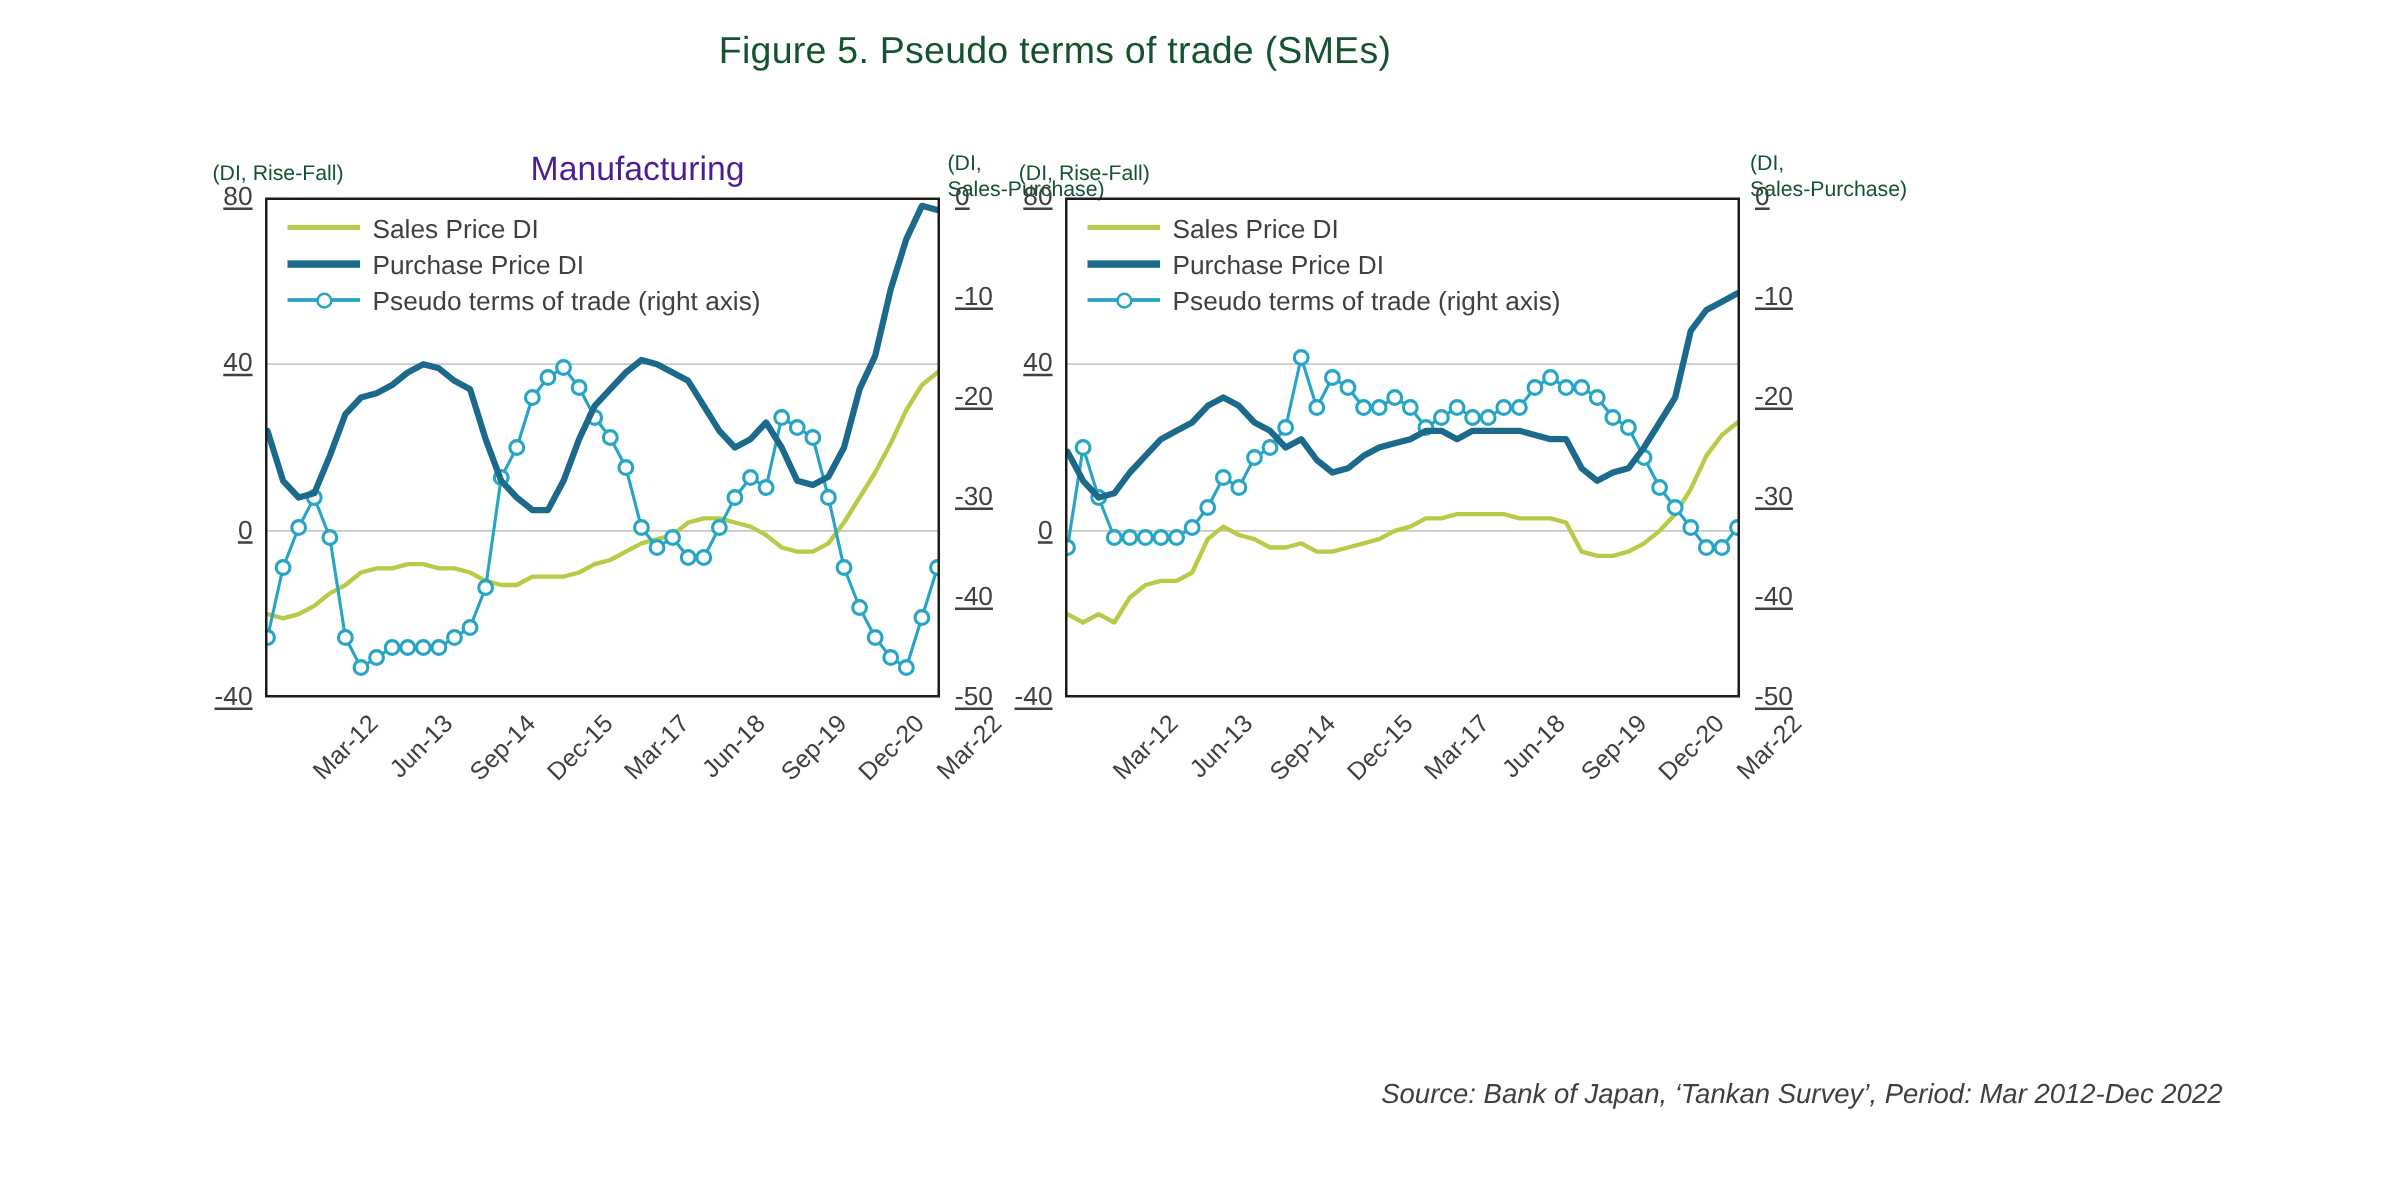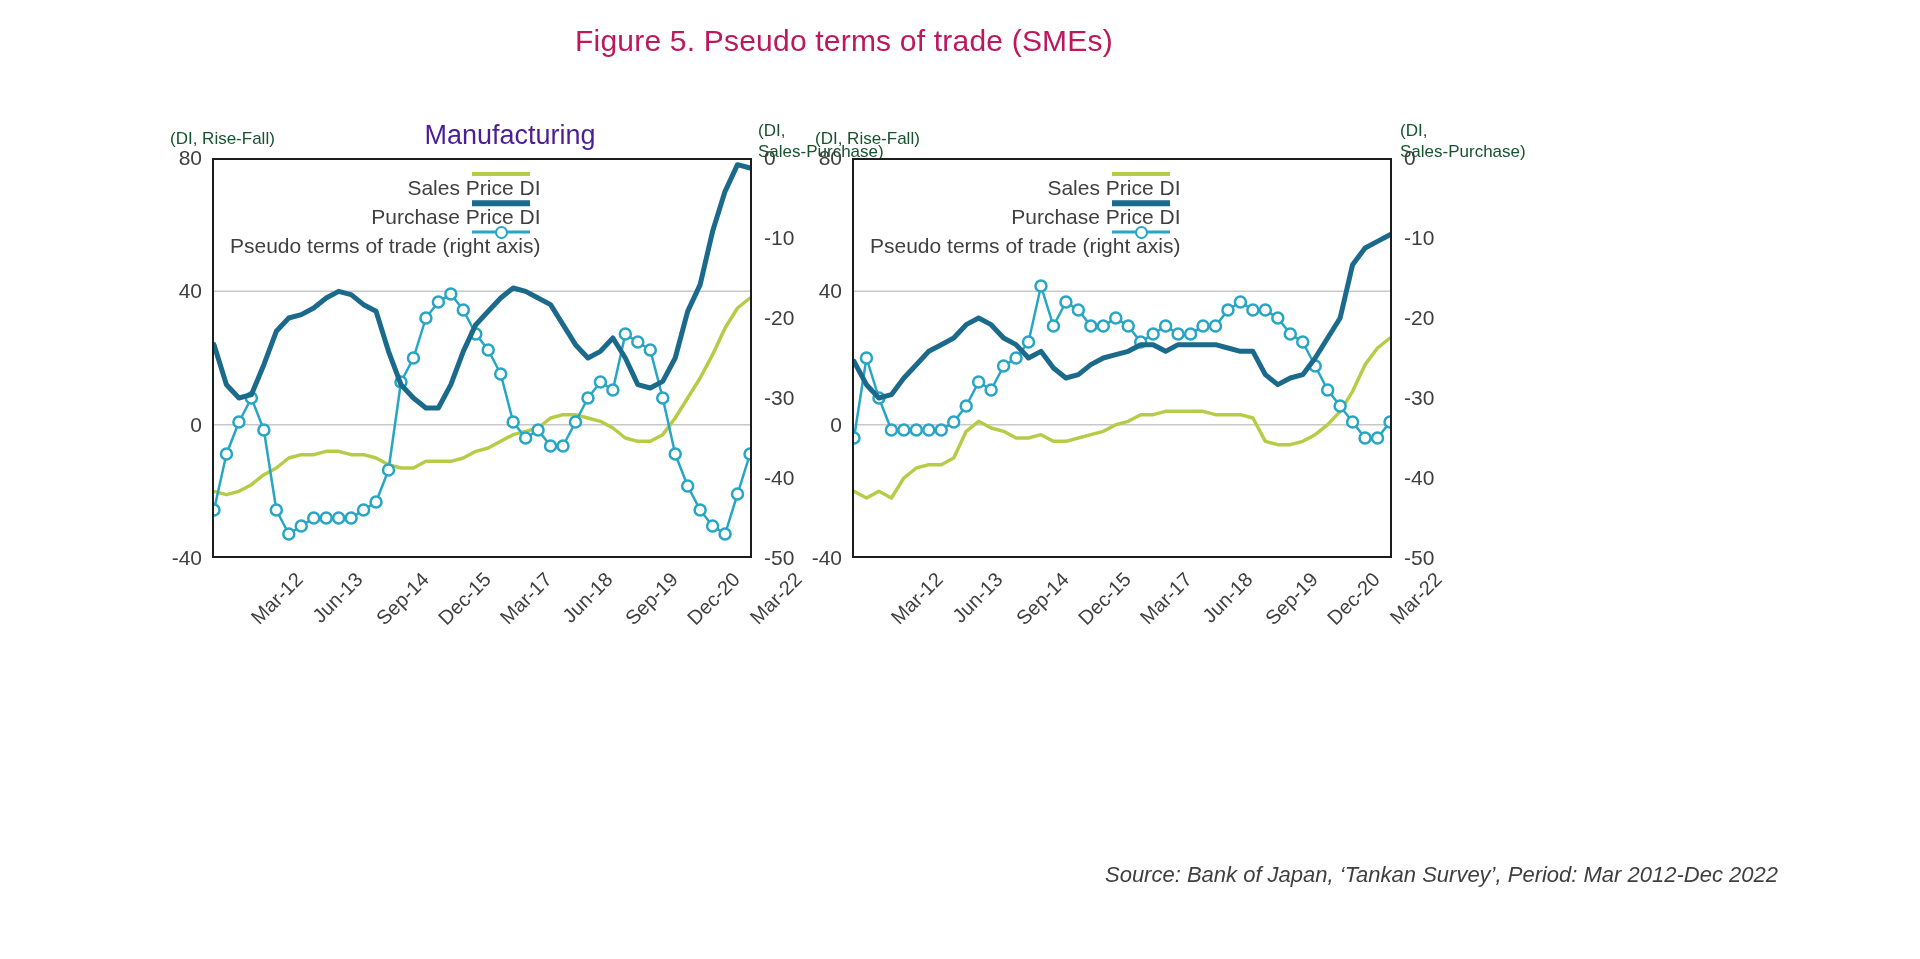--- a/index.html
+++ b/index.html
@@ -15,21 +15,21 @@
     position: relative;
     overflow: hidden;
   }
   .figure-title {
     position: absolute;
     top: 24px;
     left: 0;
     width: 1688px;
     text-align: center;
     font-size: 30px;
-    color: #be185d;
+    color: #14532d;
     letter-spacing: 0.2px;
   }
   .panel {
     position: absolute;
     top: 120px;
     height: 660px;
   }
   #panel-mfg { left: 150px; width: 800px; }
   #panel-nonmfg { left: 790px; width: 800px; }
 
@@ -71,20 +71,21 @@
     position: absolute;
     inset: 0;
     border: 2.5px solid #1c1c1c;
     box-sizing: border-box;
   }
   .ytick {
     position: absolute;
     font-size: 21px;
     color: #3f3f3f;
     white-space: nowrap;
+    text-decoration: underline;
   }
   .ytick.left  { right: 100%; margin-right: 10px; transform: translateY(-50%); }
   .ytick.right { left: 100%;  margin-left: 12px;  transform: translateY(-50%); }
 
   .xlabels {
     position: absolute;
     top: 100%;
     left: 0;
     width: 100%;
     height: 120px;
@@ -101,24 +102,23 @@
 
   .legend {
     position: absolute;
     top: 14px;
     left: 18px;
     font-size: 21px;
     color: #3f3f3f;
   }
   .legend-row {
     display: flex;
-    align-items: flex-end;
+    align-items: flex-start;
     height: 28px;
     margin-bottom: 1px;
-    flex-direction: column;
   }
   .legend-swatch { width: 58px; height: 20px; position: relative; margin-right: 10px; }
   .legend-swatch .bar {
     position: absolute; top: 50%; left: 0; width: 100%;
     transform: translateY(-50%);
   }
   .sw-sales .bar  { height: 4px;   background: #b5cc46; }
   .sw-purch .bar  { height: 5.5px; background: #1b6a8c; }
   .sw-pseudo .bar { height: 3px;   background: #27a5c4; }
   .sw-pseudo .marker {

